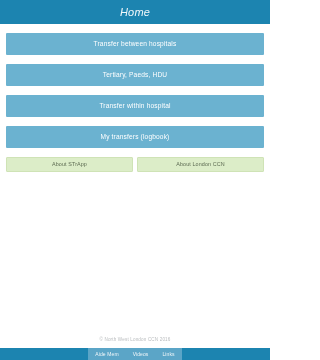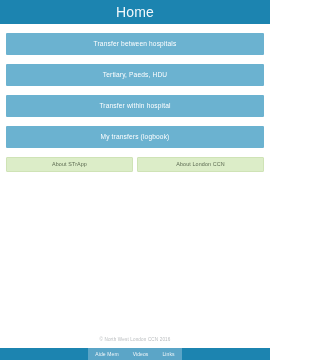--- a/index.html
+++ b/index.html
@@ -28,22 +28,23 @@
   .header {
     height: 24px;
     flex: 0 0 24px;
     background: #1c84b0;
     display: flex;
     align-items: center;
     justify-content: center;
   }
   .header-title {
     color: #f2f8fb;
-    font-size: 14px;
+    font-size: 11px;
     letter-spacing: 0.2px;
+    font-style: italic;
   }
 
   
   .content {
     flex: 1 1 auto;
     position: relative;
     background: #ffffff;
     padding: 0 6px;
     box-sizing: border-box;
   }

